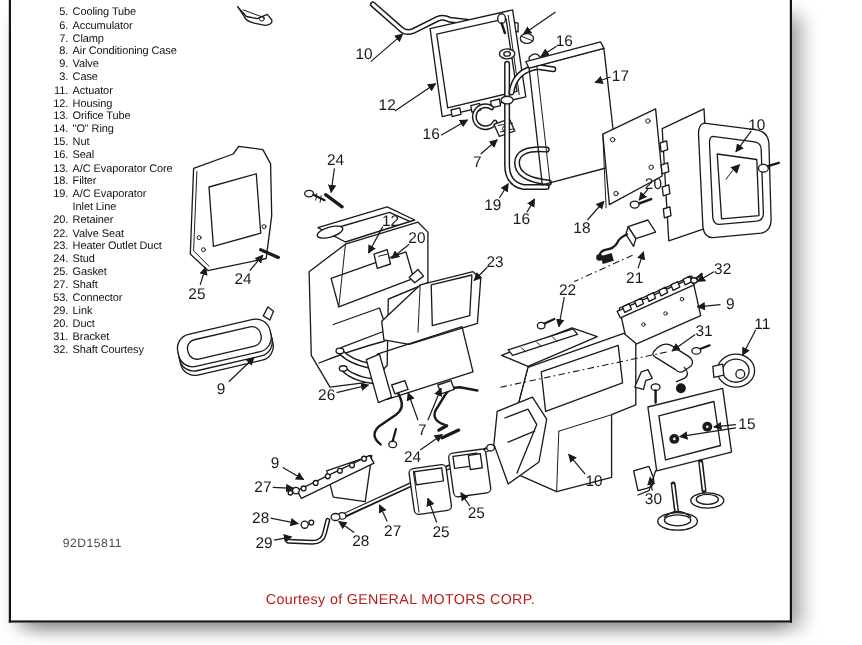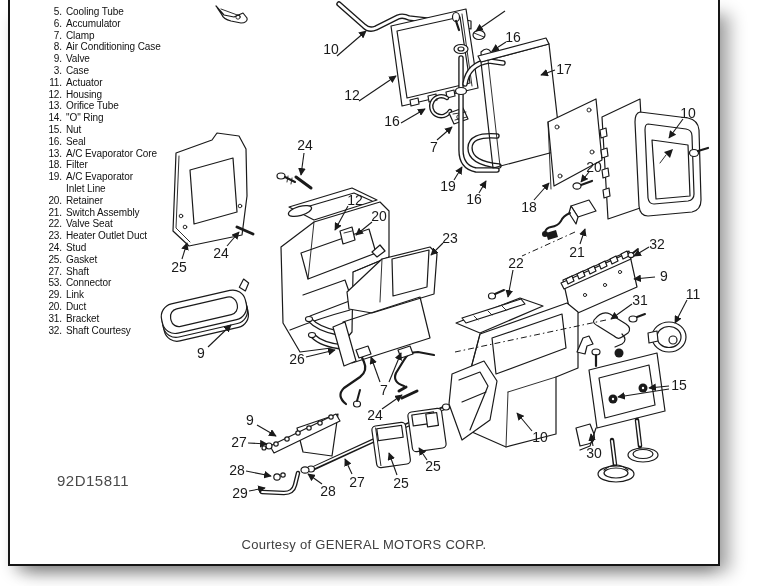--- a/index.html
+++ b/index.html
@@ -28,25 +28,25 @@
   .dk { fill:var(--ink); stroke:none; }
   .ti { fill:none; stroke:#fff; stroke-linejoin:round; stroke-linecap:round; }
   .w2 { stroke-width:2; } .w22 { stroke-width:2.2; } .w3 { stroke-width:3; }
   .w45 { stroke-width:4.5; } .w55 { stroke-width:5.5; }
   .i18 { stroke-width:1.8; } .i28 { stroke-width:2.8; }
   .thin { stroke-width:0.9; }
   .leader { stroke:var(--ink); stroke-width:1.1; fill:none; }
   .dash { stroke:var(--ink); stroke-width:1; fill:none; stroke-dasharray:6 3 1.5 3; }
   .co { font-family:"Liberation Sans",sans-serif; font-size:14px; fill:var(--ink); text-anchor:middle; }
   .figure-code {
-    position:absolute; left:47px; top:472px; font-size:15px; color:#4a4a4a; letter-spacing:.5px;text-align:center;
+    position:absolute; left:47px; top:488px; font-size:11px; color:#4a4a4a; letter-spacing:.5px;text-align:center;
   }
   .caption {
     position:absolute; left:0; top:537px; width:100%; text-align:center;
-    font-size:13px; color:#404040; letter-spacing:.3px;
+    font-size:13px; color:#b91c1c; letter-spacing:.3px;
   }
 </style>
 </head>
 <body>
 
 <div class="page">
 
   <div class="parts-list">
       <div class="pl-row">
         <span class="pl-num">5.</span>
@@ -105,24 +105,20 @@
         <span class="pl-label">Filter</span>
       </div>
       <div class="pl-row">
         <span class="pl-num">19.</span>
         <span class="pl-label">A/C Evaporator
 Inlet Line</span>
       </div>
       <div class="pl-row">
         <span class="pl-num">20.</span>
         <span class="pl-label">Retainer</span>
-      </div>
-      <div class="pl-row">
-        <span class="pl-num">21.</span>
-        <span class="pl-label">Switch Assembly</span>
       </div>
       <div class="pl-row">
         <span class="pl-num">22.</span>
         <span class="pl-label">Valve Seat</span>
       </div>
       <div class="pl-row">
         <span class="pl-num">23.</span>
         <span class="pl-label">Heater Outlet Duct</span>
       </div>
       <div class="pl-row">

